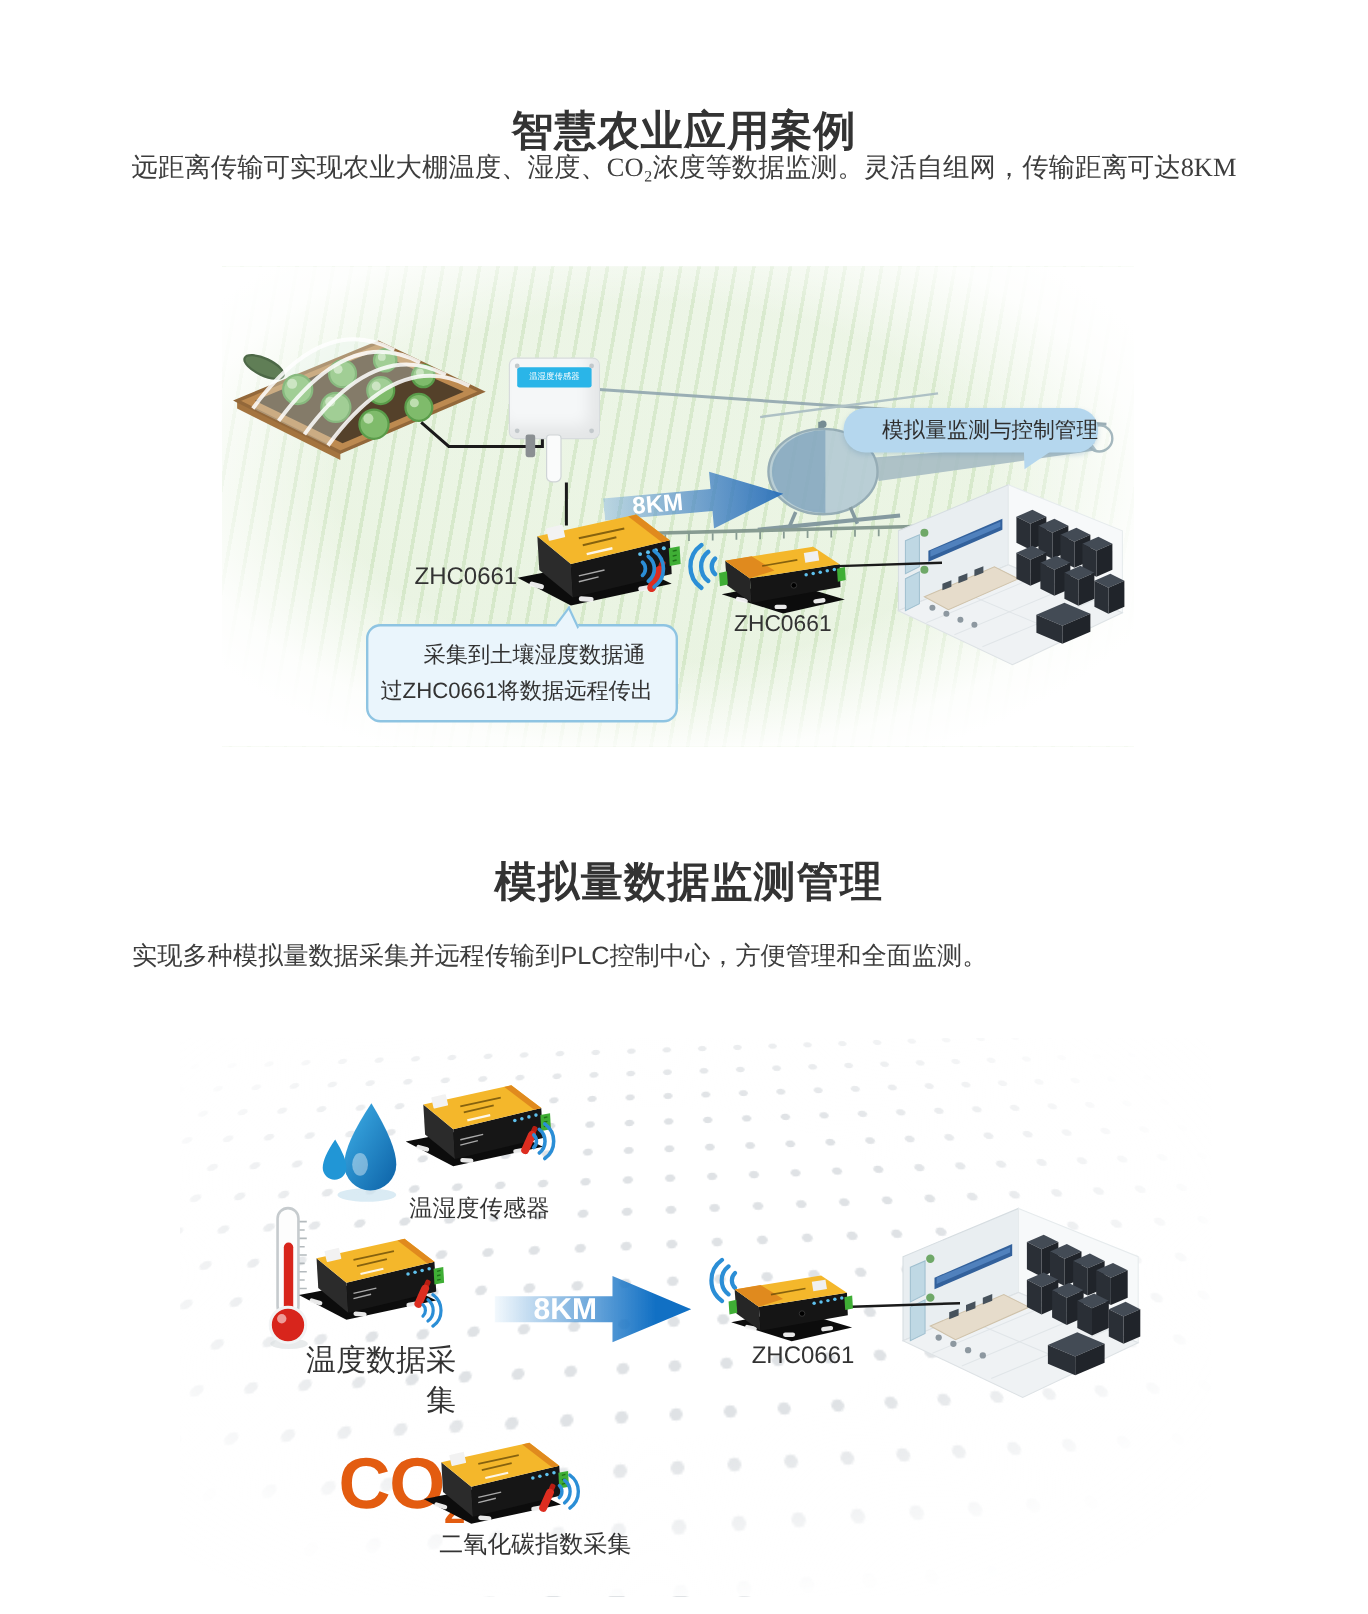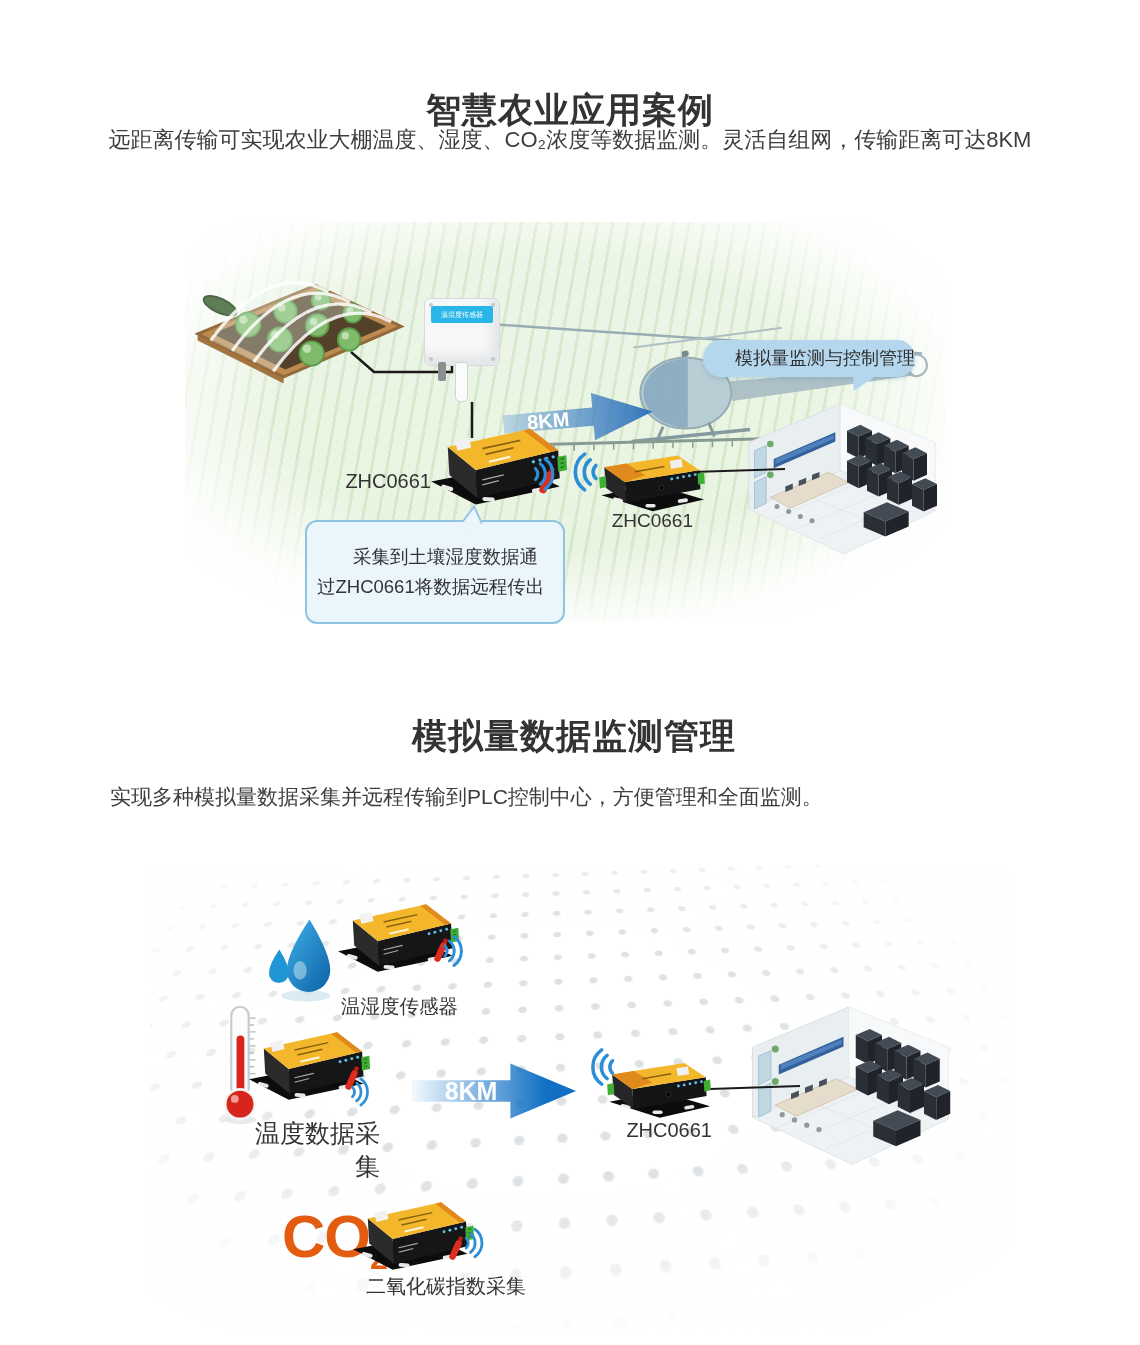--- a/index.html
+++ b/index.html
@@ -1,21 +1,21 @@
 <!DOCTYPE html>
 <html><head>
 <meta charset="utf-8">
 <style>
   html,body{margin:0;padding:0;background:#fff;}
   .page{position:relative;width:1140px;height:1345px;background:#ffffff;overflow:hidden;
         font-family:"Liberation Sans","DejaVu Sans",sans-serif;color:#333;}
   .abs{position:absolute;}
   .sec-title{left:0;width:1140px;text-align:center;font-size:35px;font-weight:700;
              letter-spacing:1px;color:#333;line-height:44px;margin-top:40px;}
-  .sec-desc{left:70px;width:1000px;text-align:center;font-size:22px;color:#3d3d3d;line-height:43px;}
+  .sec-desc{left:70px;width:1000px;text-align:center;font-size:22px;color:#3d3d3d;line-height:43px;font-family:Liberation Serif, serif;}
   .sec-desc2{left:110px;width:920px;font-size:21px;color:#3d3d3d;line-height:34px;}
 
   
   .diagram1{left:185px;top:222px;width:760px;height:405px;}
   .field{left:0;top:0;width:760px;height:400px;
     background:
       radial-gradient(ellipse at 48% 45%, rgba(255,255,255,0) 48%, rgba(255,255,255,.9) 72%, #fff 82%),
       repeating-linear-gradient(100deg, rgba(148,196,122,.22) 0 3px, rgba(236,246,230,.35) 3px 15px),
       linear-gradient(#edf5e7,#e7f2de);}
   .sensor{left:239px;top:76px;width:74px;height:66px;background:#f5f7f8;border:1px solid #d7dbdd;
@@ -26,21 +26,21 @@
   .probe-dark{left:253px;top:140px;width:8px;height:19px;background:#8a8f92;border-radius:2px;}
   .probe-white{left:270px;top:140px;width:11px;height:38px;background:#fafbfb;border:1px solid #cfd4d6;
                border-radius:3px 3px 5px 5px;}
   .callout-top{left:518px;top:118px;width:212px;height:37px;background:#b5d7ee;border-radius:18px;
                text-align:right;line-height:37px;font-size:18px;color:#2f2f2f;
                box-shadow:0 2px 4px rgba(80,130,170,.25);}
   .callout-top::after{content:"";position:absolute;right:42px;bottom:-14px;width:0;height:0;
                border-left:9px solid transparent;border-right:15px solid transparent;
                border-top:16px solid #b5d7ee;transform:skewX(-28deg);}
   .callout-bottom{left:120px;top:298px;width:236px;background:#eaf5fc;border:2px solid #8ec4e2;
-               border-radius:12px;padding:20px 10px;font-size:18.5px;line-height:30px;color:#333;}
+               border-radius:12px;padding:9px 10px;font-size:18.5px;line-height:30px;color:#333;}
   .callout-bottom .ptr{position:absolute;left:156px;top:-10px;width:17px;height:17px;background:#eaf5fc;
                border-left:2px solid #8ec4e2;border-top:2px solid #8ec4e2;transform:rotate(51deg) skew(14deg,14deg);}
   .cb-line1{padding-left:36px;}
   .dev-label{font-size:20px;color:#333;text-align:right;}
 
   .arrow1{left:318px;top:169px;width:150px;height:54px;transform:rotate(-5deg);
     background:linear-gradient(92deg, rgba(130,178,222,.45), rgba(40,110,185,.95));
     clip-path:polygon(0 33%,60% 33%,60% 6%,100% 50%,60% 94%,60% 67%,0 67%);}
   .arrow1 span{position:absolute;left:0;top:0;width:60%;text-align:center;line-height:54px;
     color:#fff;font-size:20px;font-weight:700;}

